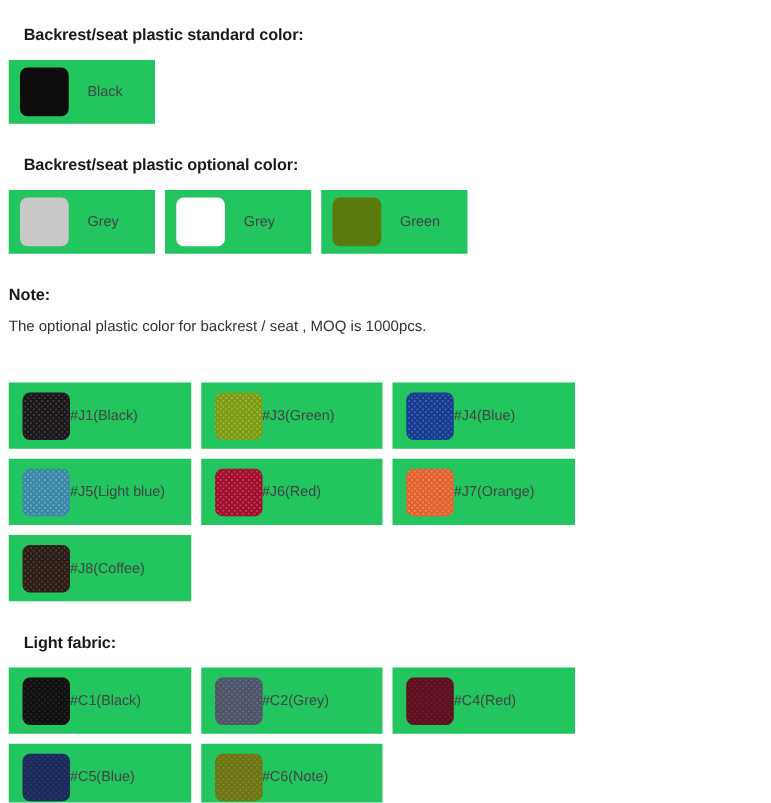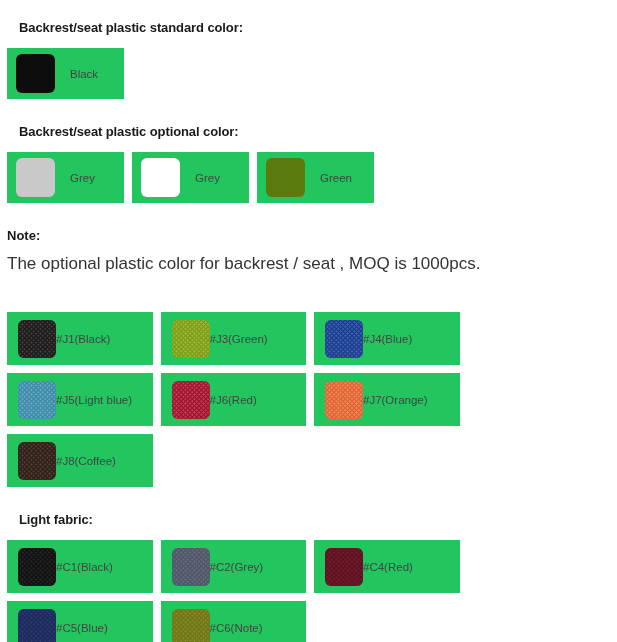--- a/index.html
+++ b/index.html
@@ -24,21 +24,21 @@
     color: #1a1a1a;
     letter-spacing: -0.1px;
     padding-left: 12px;
   }
   .note-title {
     font-size: 13px;
     font-weight: bold;
     color: #1a1a1a;
   }
   .note-body {
-    font-size: 17px;
+    font-size: 12px;
     color: #333;
   }
   .grid {
     display: flex;
     flex-wrap: wrap;
     gap: 8px;
   }
   .card {
     background: #22c55e;
     display: flex;

